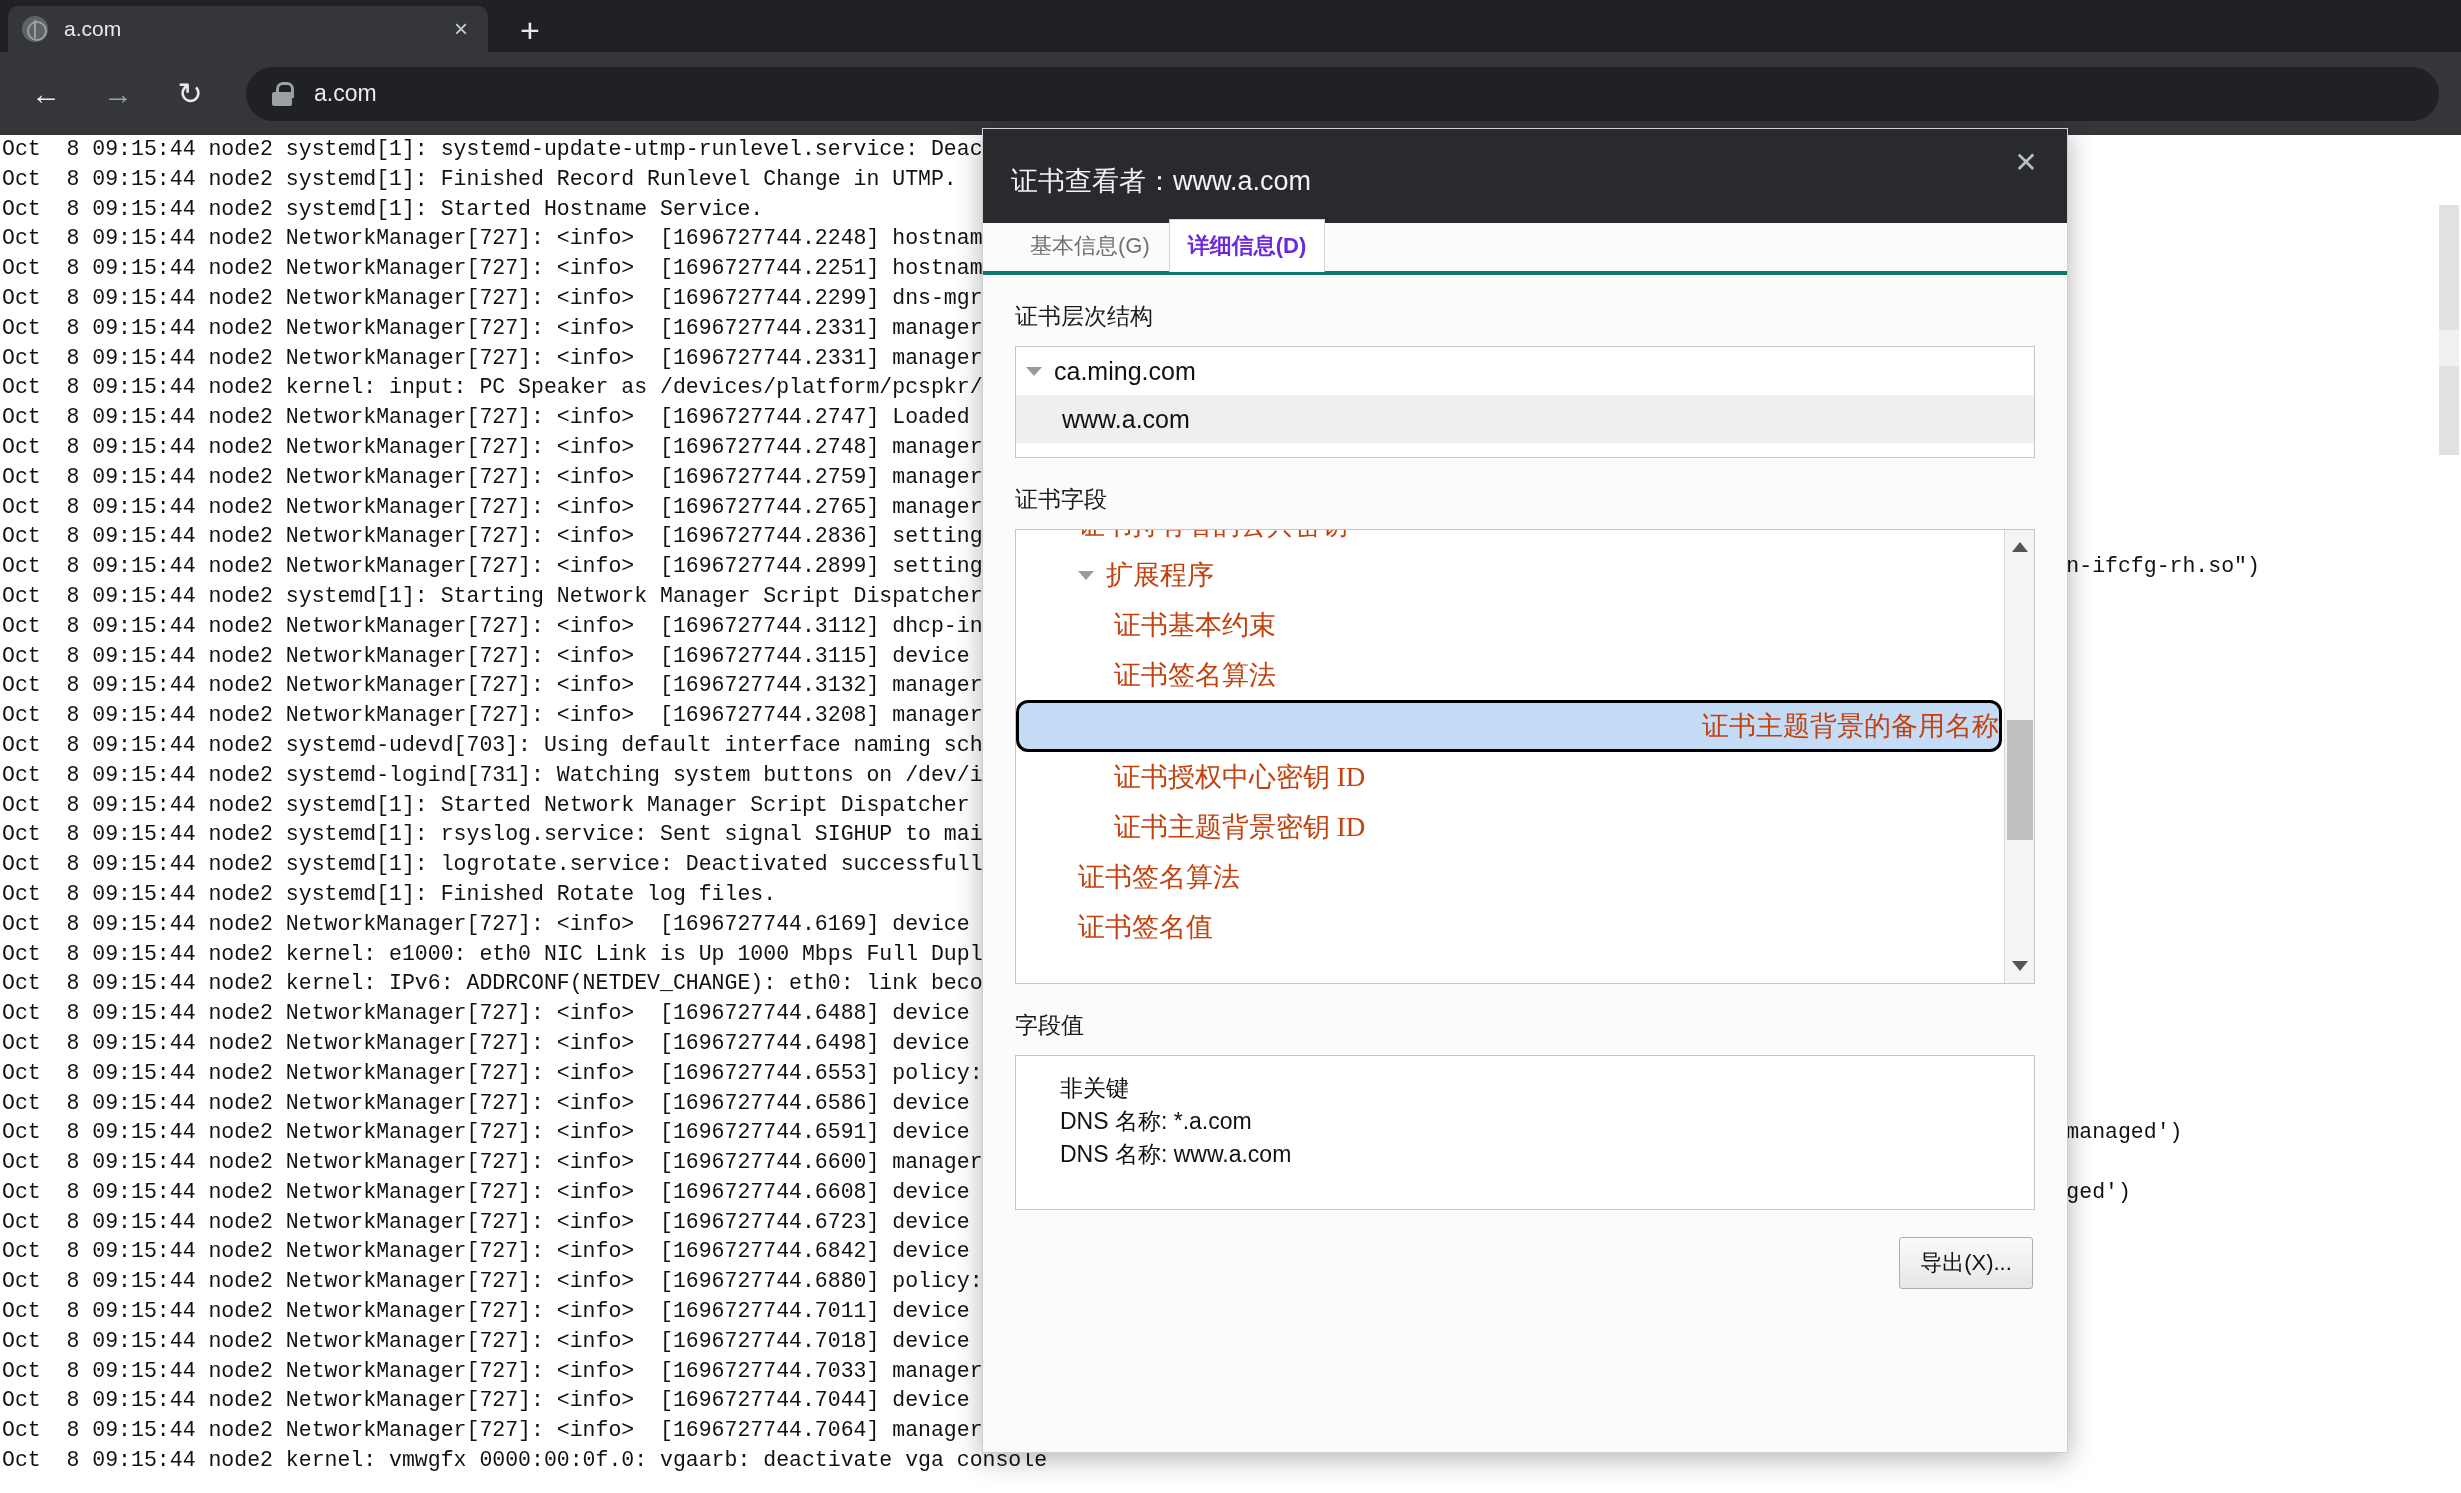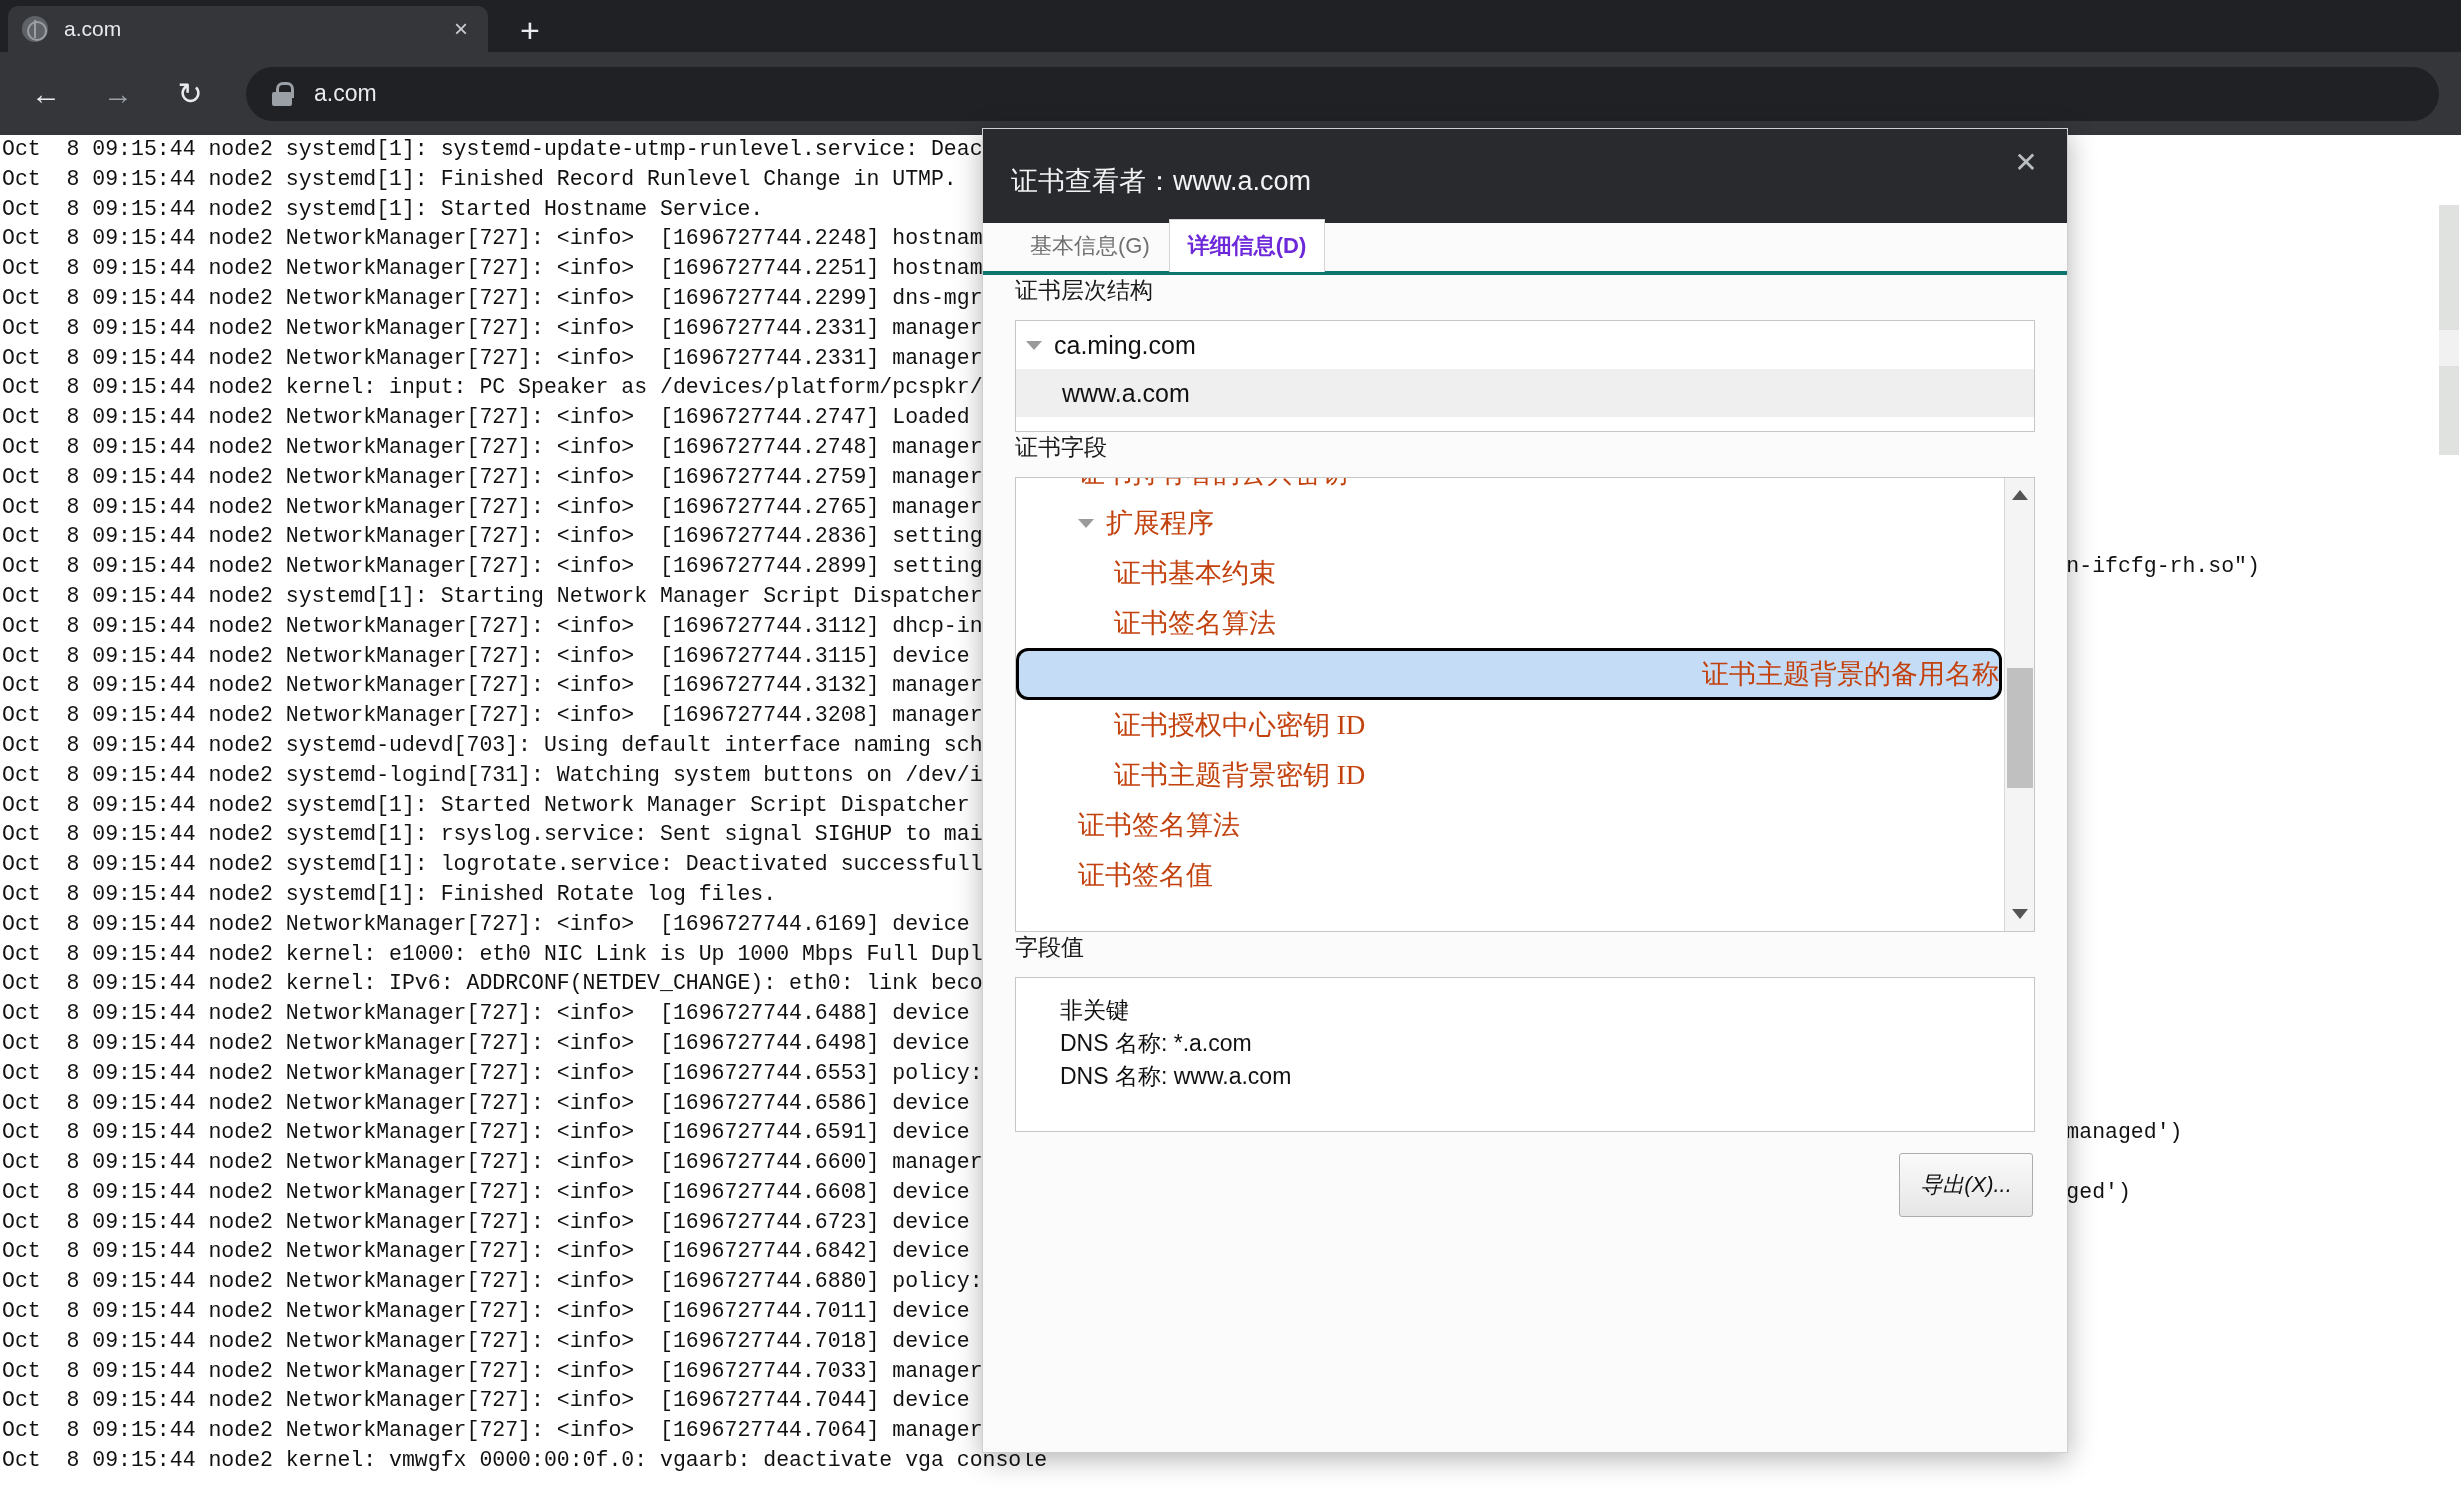--- a/index.html
+++ b/index.html
@@ -137,21 +137,21 @@
     border: 1px solid transparent; border-bottom: none;
   }
   .dlg-tab.active {
     color: #6d28d9; font-weight: bold; background: #ffffff;
     border-color: #d4d4d4; margin-bottom: -1px; height: 53px;
   }
 
   .dlg-body { position: relative; padding: 0 32px; }
 
   .section-label {
-    font-size: 23px; color: #1a1a1a; margin-bottom: 14px;
+    font-size: 23px; color: #1a1a1a; margin-top: 26px; margin-bottom: 14px;
   }
 
   .hier-box {
     height: 112px; background: #ffffff; border: 1px solid #c6c6c6;
     overflow: hidden;
   }
   .hier-row {
     height: 48px; display: flex; align-items: center;
     font-size: 25px; color: #111; text-align: right;
   }
@@ -212,25 +212,25 @@
   }
   .value-line {
     font-size: 23px; color: #111; line-height: 33px; white-space: nowrap;
   }
 
   .dlg-footer {
     position: relative; height: 106px; padding-right: 34px;
     display: flex; align-items: center; justify-content: flex-end;
   }
   .export-btn {
-    min-width: 134px; height: 64px; padding: 8px 18px;
+    min-width: 134px; height: 52px; padding: 8px 18px;
     background: linear-gradient(#fafafa, #e6e6e6);
     border: 1px solid #adadad; border-radius: 3px;
     font-size: 22px; color: #111;
-    display: flex; align-items: center; justify-content: center; font-style: italic;
+    display: flex; align-items: center; justify-content: center;
   }
 </style>
 </head>
 <body>
 
 <div id="root">
 
   <div class="chrome-tabstrip">
     <div class="tab">
       <span class="tab-favicon"></span>

